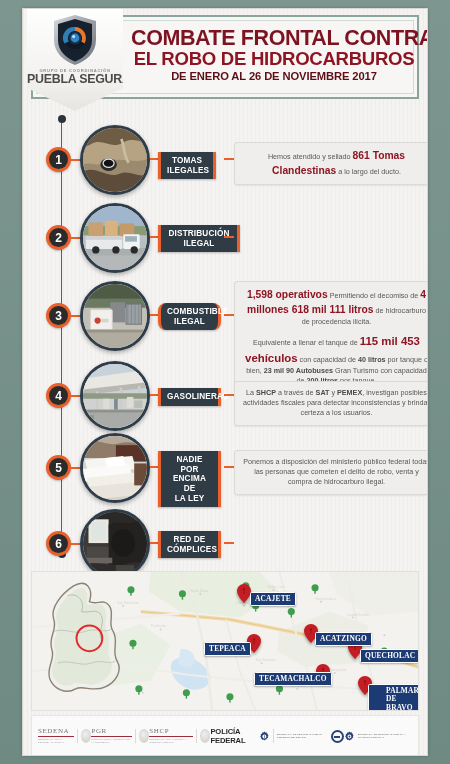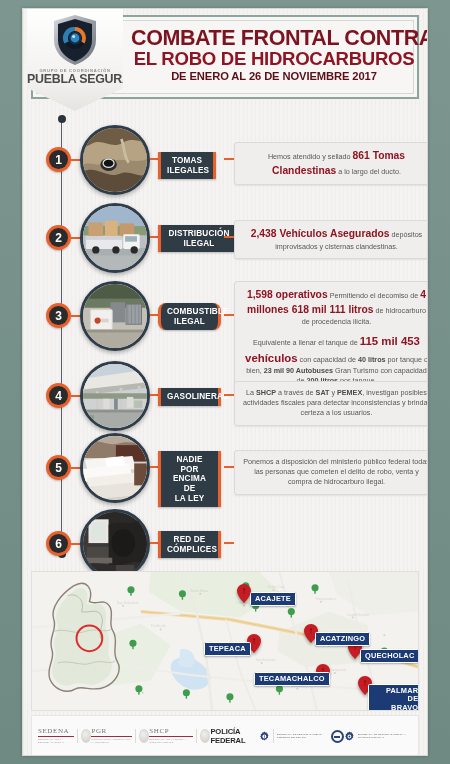--- a/index.html
+++ b/index.html
@@ -259,23 +259,24 @@
     background: #1c3a74;
     color: #ffffff;
     font-size: 7.4px;
     font-weight: 800;
     letter-spacing: 0.2px;
     padding: 2px 4px;
     border-radius: 1.5px;
     border: 1px solid #ffffff;
     box-shadow: 0 1px 2px rgba(0,0,0,0.3);
     white-space: pre-line;
-    text-align: right;
+    text-align: left;
     line-height: 1.12;
     z-index: 5;
+    font-family: Liberation Serif, serif;
   }
 
   
   #footer {
     position: absolute;
     left: 8px; right: 8px;
     top: 706px;
     height: 42px;
     background: #fbfafa;
     border: 1px solid #e8e6e2;
@@ -441,23 +442,20 @@
             <circle cx="56" cy="48" r="4" fill="#2a2a2a"></circle>
             <rect y="54" width="70" height="16" fill="#b4b8b9"></rect>
           </svg>
         </div>
 
         <div class="label-connector"></div>
         <div class="chip" style="top:26px; width:82px;">DISTRIBUCIÓN
 ILEGAL</div>
         <div class="chip-connector-r" style="left:201px; top:37px;"></div>
 
-        <div class="card" style="left:211px; top:21px; width:205px;">
-          <span class="hl-lg">2,438 Vehículos Asegurados</span><span> depósitos improvisados y cisternas clandestinas.</span>
-        </div>
       </div>
 
       <div class="row" style="top:168px">
         <div class="num-badge">
           <div class="num-badge-inner">3</div>
         </div>
         <div class="badge-connector"></div>
 
         <div class="photo">
           <svg class="photo-art" viewBox="0 0 70 70" preserveAspectRatio="xMidYMid slice">

